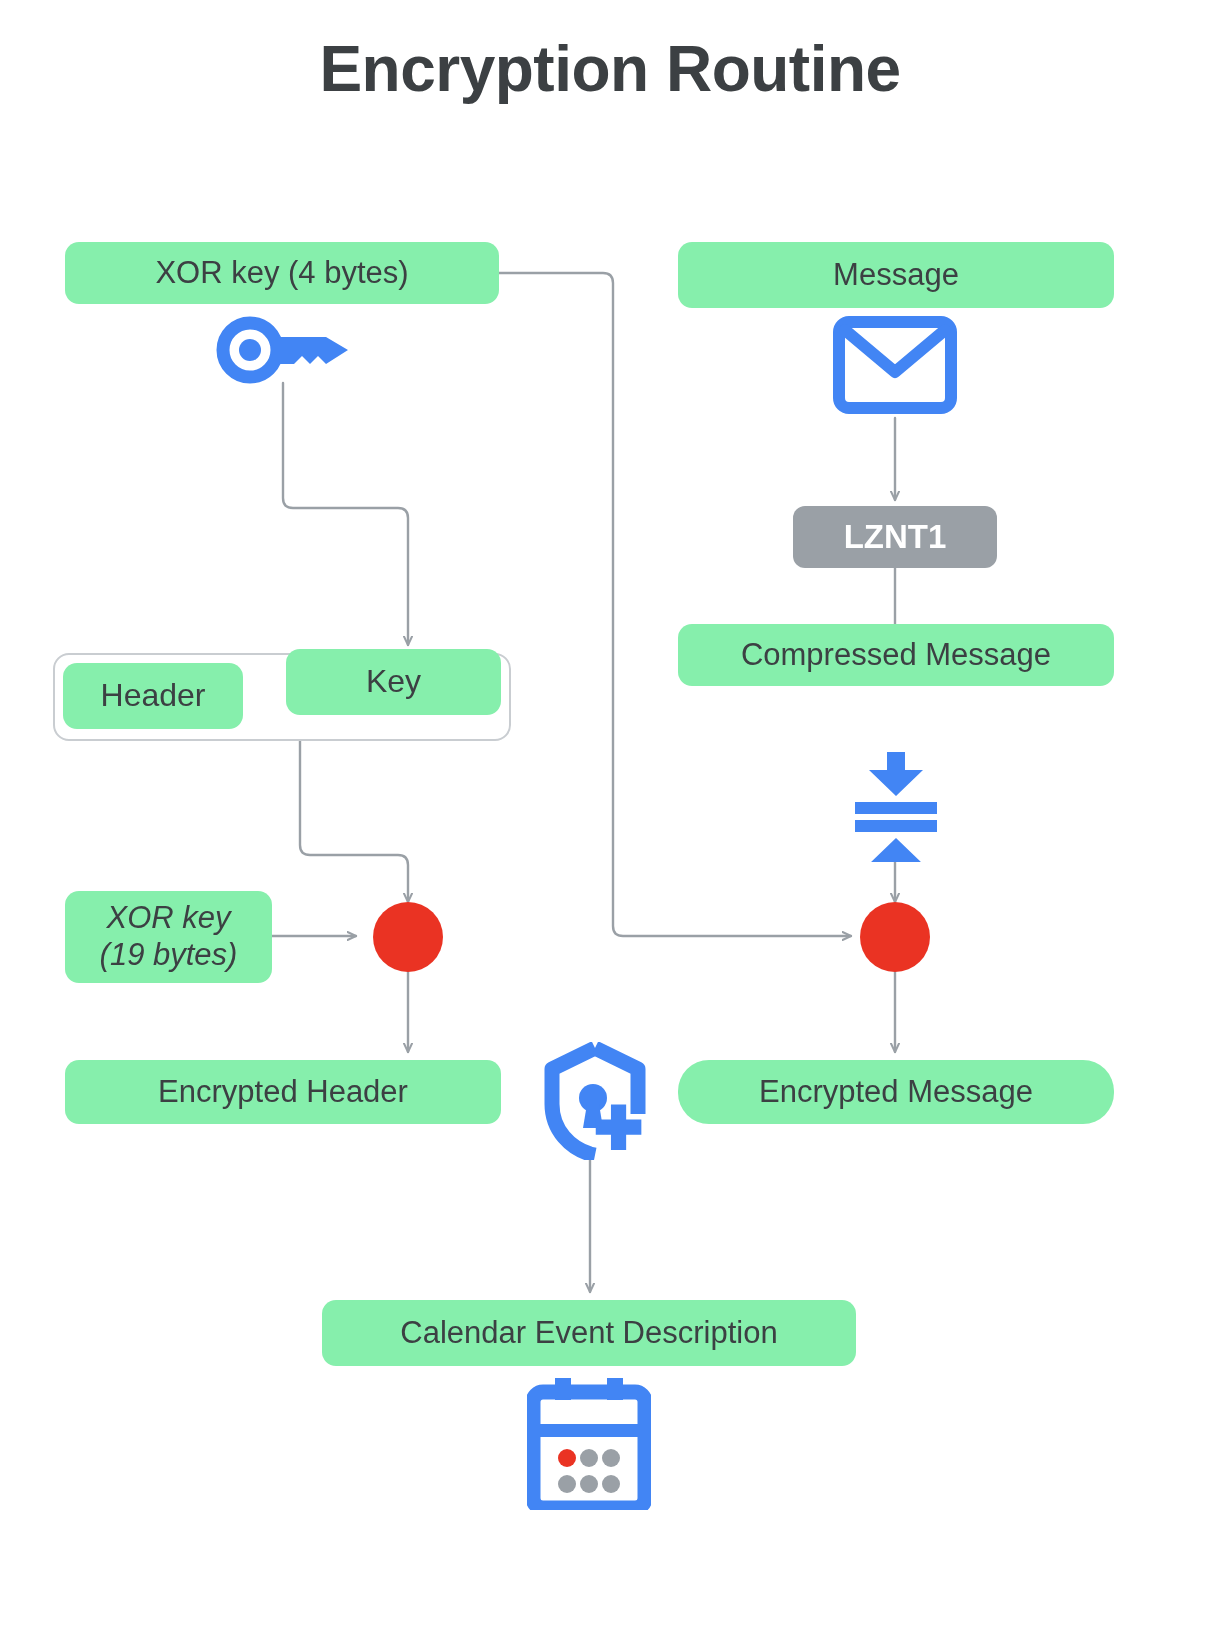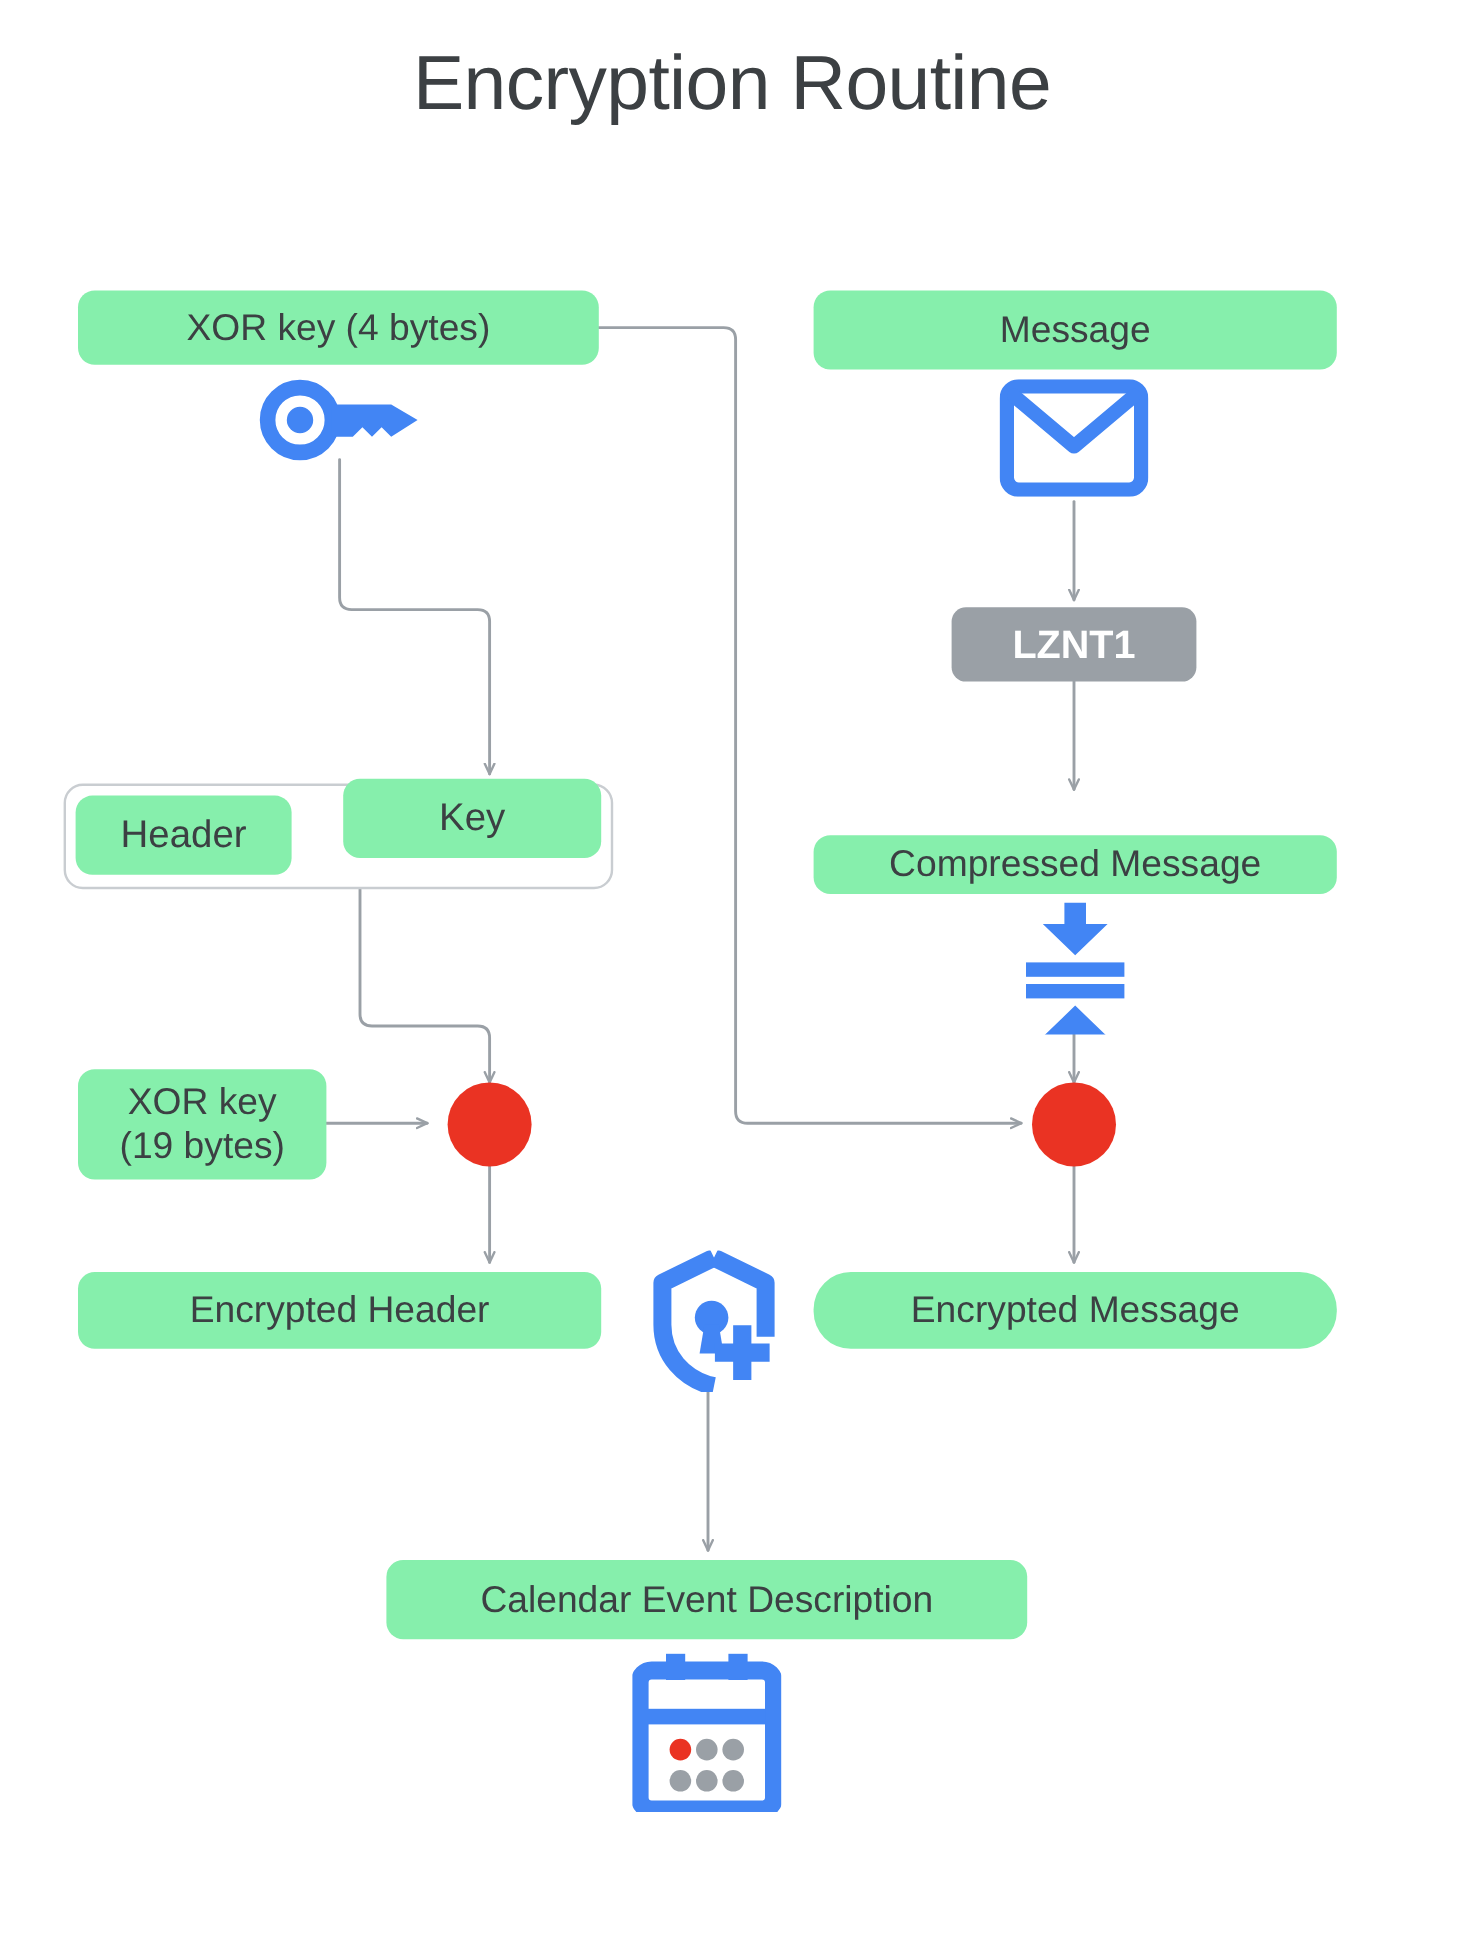--- a/index.html
+++ b/index.html
@@ -28,21 +28,21 @@
     pointer-events: none;
   }
 
   .title {
     position: absolute;
     left: 0;
     top: 32px;
     width: 1220px;
     text-align: center;
     font-size: 64px;
-    font-weight: normal;
+    font-weight: bold;
     color: #3c4043;
     letter-spacing: -0.5px;
   }
 
   .node {
     position: absolute;
     box-sizing: border-box;
     background: #86efac;
     border-radius: 14px;
     color: #3c4043;
@@ -132,21 +132,21 @@
   <div class="group-box" style="left:53px; top:653px; width:458px; height:88px;"></div>
 
   <div class="node" style="left:63px; top:663px; width:180px; height:66px; font-size:32px;">
     <span>Header</span>
   </div>
 
   <div class="node" style="left:286px; top:649px; width:215px; height:66px; font-size:32px;">
     <span>Key</span>
   </div>
 
-  <div class="node" style="left:65px; top:891px; width:207px; height:92px; flex-direction:column; font-size:31px;">
+  <div class="node" style="left:65px; top:891px; width:207px; height:92px; flex-direction:column; font-size:31px;font-style:italic;">
     <span>XOR key</span>
     <span>(19 bytes)</span>
   </div>
 
   <div class="dot" style="left:373px; top:902px; width:70px; height:70px;"></div>
 
   <div class="node" style="left:65px; top:1060px; width:436px; height:64px;">
     <span>Encrypted Header</span>
   </div>
 
@@ -158,21 +158,21 @@
     <svg viewBox="0 0 124 98" width="124" height="98" xmlns="http://www.w3.org/2000/svg">
       <rect x="6" y="6" width="112" height="86" rx="10" ry="10" fill="none" stroke="#4285f4" stroke-width="12"></rect>
       <path d="M12,14 L62,56 L112,14" fill="none" stroke="#4285f4" stroke-width="12" stroke-linecap="round" stroke-linejoin="round"></path>
     </svg>
   </div>
 
   <div class="node dark" style="left:793px; top:506px; width:204px; height:62px;text-align:center;">
     <span>LZNT1</span>
   </div>
 
-  <div class="node" style="left:678px; top:696px; width:436px; height:49px;justify-content:center;">
+  <div class="node" style="left:678px; top:624px; width:436px; height:62px;justify-content:center;">
     <span>Compressed Message</span>
   </div>
 
   <div class="icon" style="left:851px; top:752px; width:90px; height:110px;">
     <svg viewBox="0 0 90 110" width="90" height="110" xmlns="http://www.w3.org/2000/svg">
       <g fill="#4285f4">
 
         <path d="M36,0 L54,0 L54,18 L72,18 L45,44 L18,18 L36,18 Z"></path>
 
         <rect x="4" y="50" width="82" height="12"></rect>

